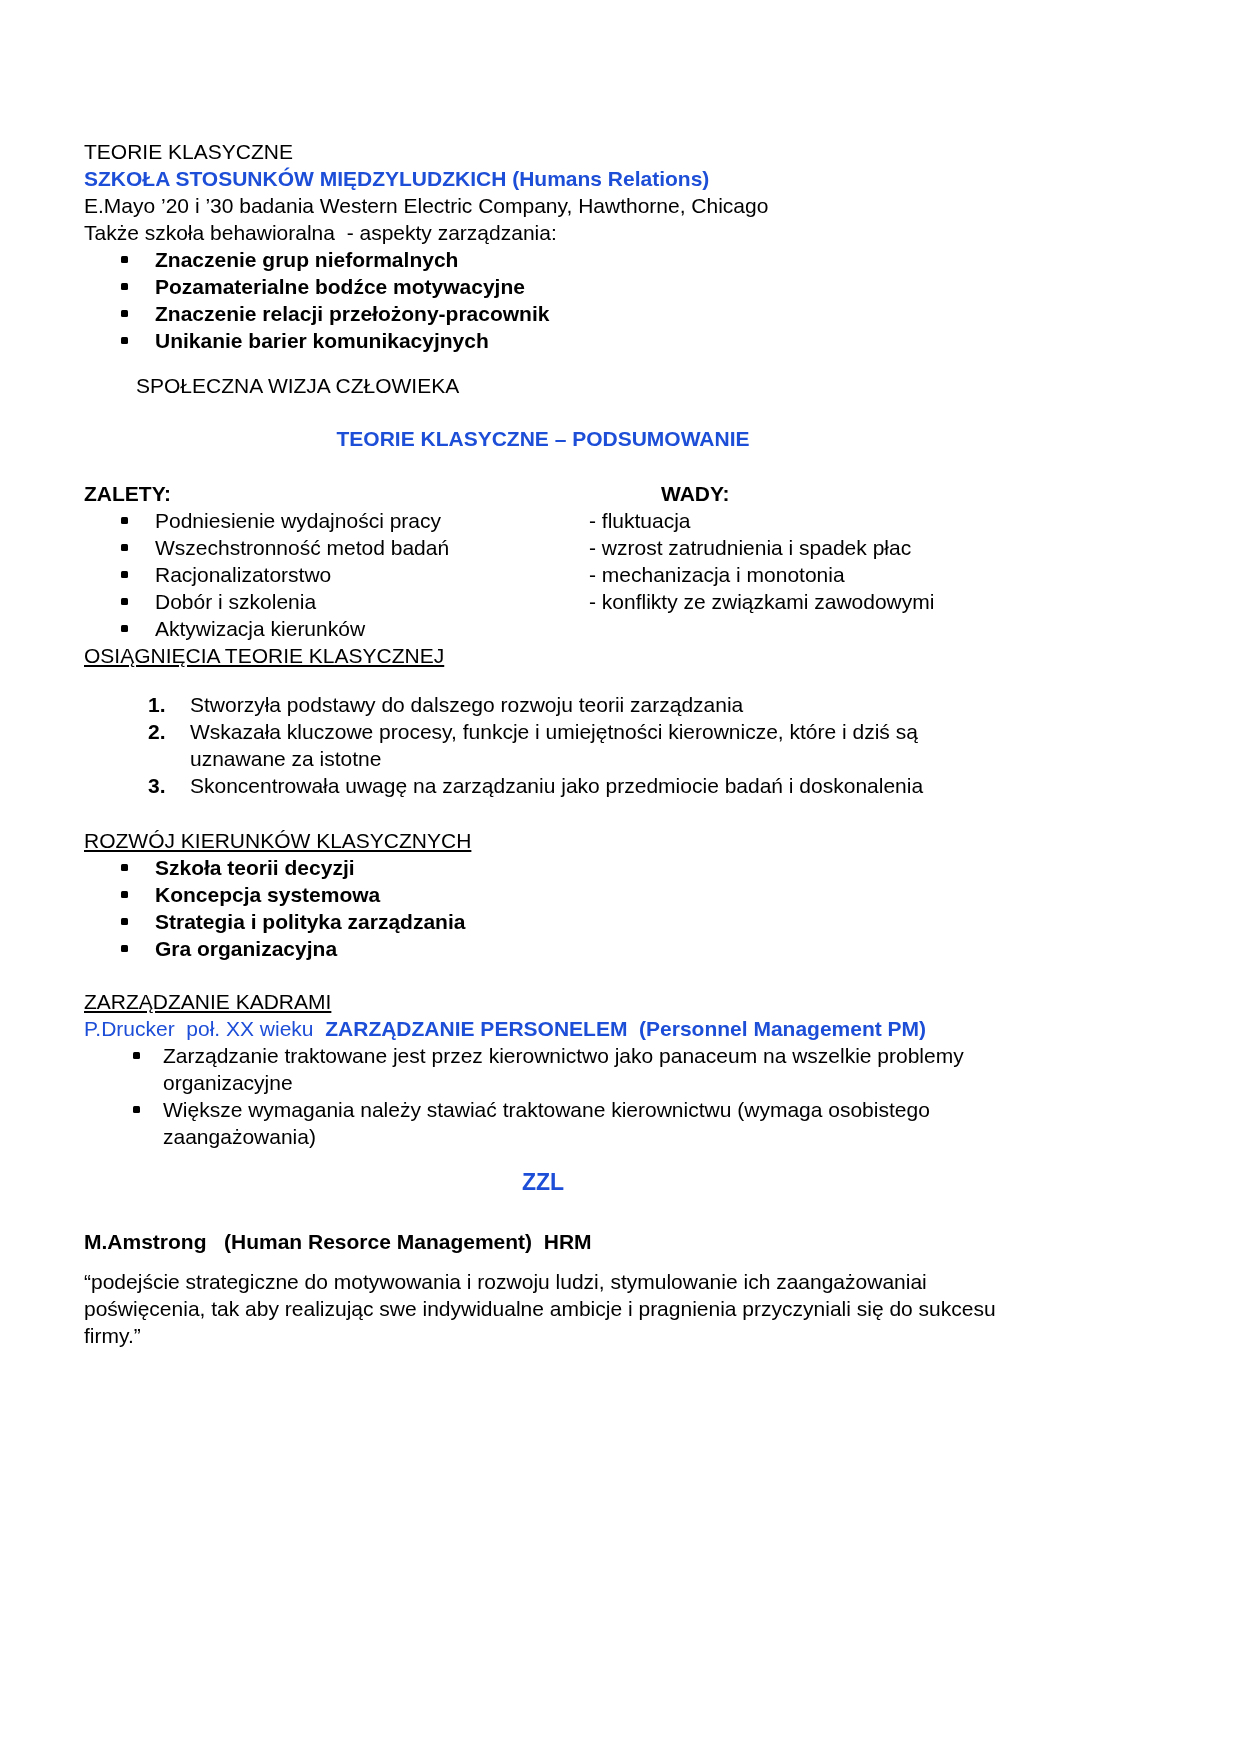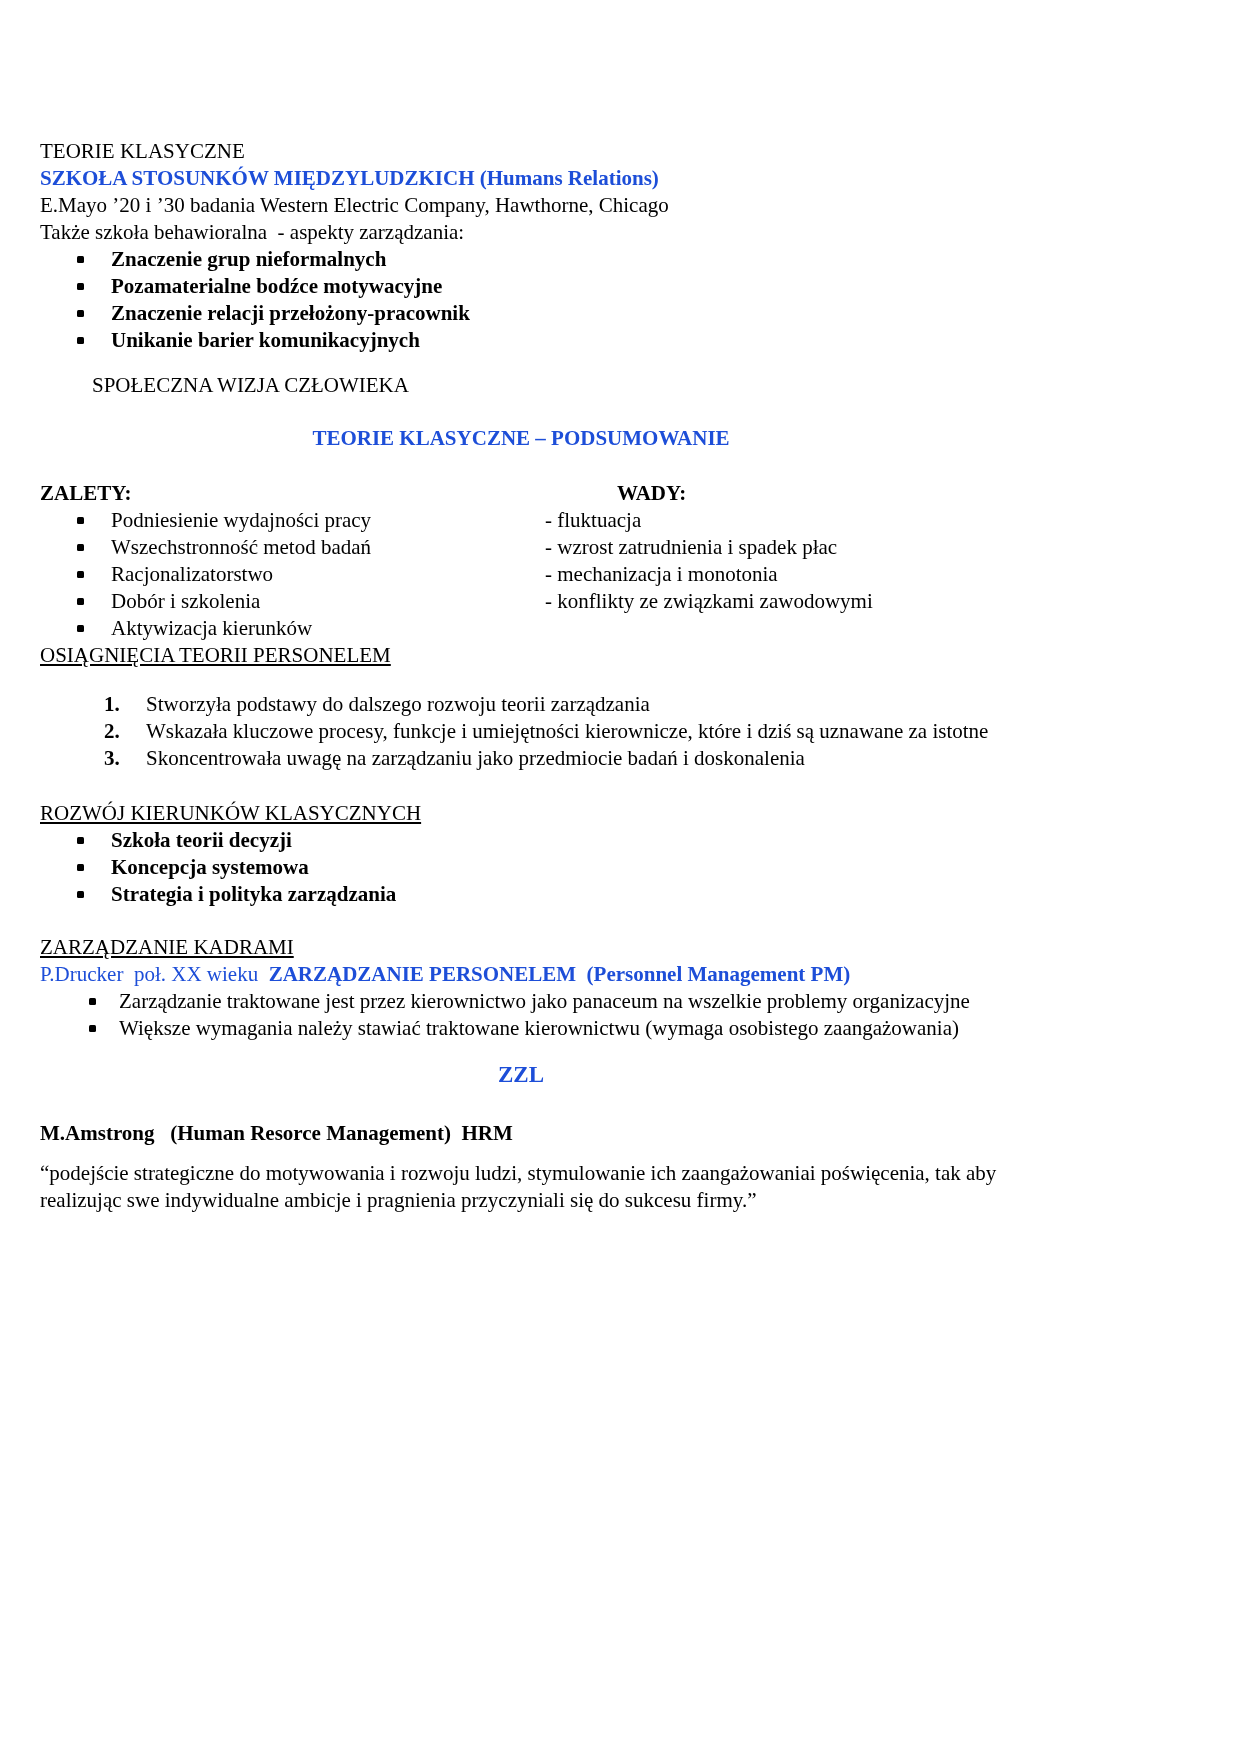--- a/index.html
+++ b/index.html
@@ -5,22 +5,22 @@
   html, body {
     margin: 0;
     padding: 0;
     background: #ffffff;
   }
   .page {
     width: 1086px;
     height: 1754px;
     box-sizing: border-box;
     background: #ffffff;
-    padding: 138px 84px 40px 40px;
-    font-family: Liberation Serif, serif;
+    padding: 138px 84px 40px 84px;
+    font-family: Liberation Sans, sans-serif;
     font-size: 21px;
     line-height: 27px;
     color: #000000;
     overflow: hidden;
   }
   p { margin: 0; }
   .red { color: #1d4ed8; }
   .b { font-weight: bold; }
   .u { text-decoration: underline; }
   .center { text-align: center; }
@@ -102,21 +102,21 @@
     </div>
     <div class="col-right">
       <p class="b cons-title">WADY:</p>
       <p>- fluktuacja</p>
       <p>- wzrost zatrudnienia i spadek płac</p>
       <p>- mechanizacja i monotonia</p>
       <p>- konflikty ze związkami zawodowymi</p>
     </div>
   </div>
 
-  <p class="u">OSIĄGNIĘCIA TEORII PERSONELEM</p>
+  <p class="u">OSIĄGNIĘCIA TEORIE KLASYCZNEJ</p>
 
   <div class="num-list">
     <div class="num-item">
       <span class="num">1.</span>
       <div class="txt">Stworzyła podstawy do dalszego rozwoju teorii zarządzania</div>
     </div>
     <div class="num-item">
       <span class="num">2.</span>
       <div class="txt">Wskazała kluczowe procesy, funkcje i umiejętności kierownicze, które i dziś są uznawane za istotne</div>
     </div>
@@ -125,20 +125,21 @@
       <div class="txt">Skoncentrowała uwagę na zarządzaniu jako przedmiocie badań i doskonalenia</div>
     </div>
   </div>
 
   <p class="u gap-lg">ROZWÓJ KIERUNKÓW KLASYCZNYCH</p>
 
   <ul class="blt b gap-lg">
     <li>Szkoła teorii decyzji</li>
     <li>Koncepcja systemowa</li>
     <li>Strategia i polityka zarządzania</li>
+    <li>Gra organizacyjna</li>
   </ul>
 
   <p class="u gap-md">ZARZĄDZANIE KADRAMI</p>
 
   <p class="red pre"><span>P.Drucker  poł. XX wieku  </span><span class="b">ZARZĄDZANIE PERSONELEM  (Personnel Management PM)</span></p>
 
   <ul class="blt kadry">
     <li>Zarządzanie traktowane jest przez kierownictwo jako panaceum na wszelkie problemy organizacyjne</li>
     <li>Większe wymagania należy stawiać traktowane kierownictwu (wymaga osobistego zaangażowania)</li>
   </ul>

